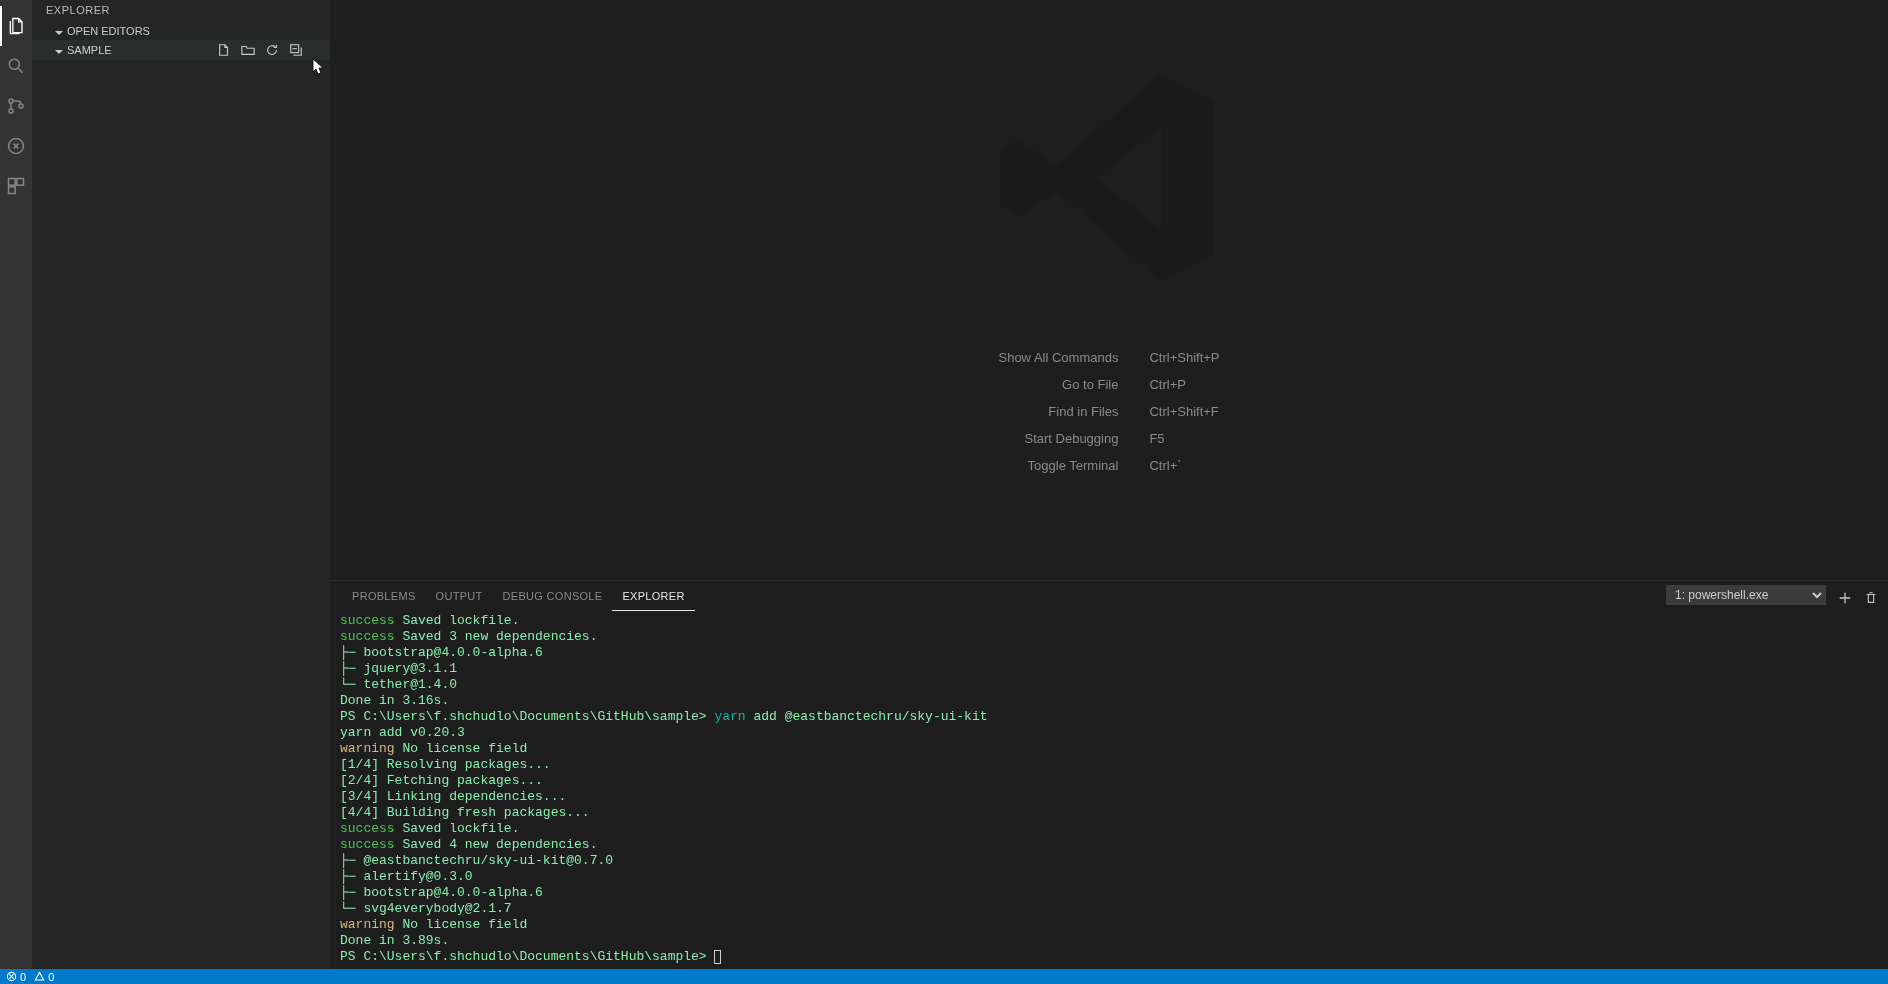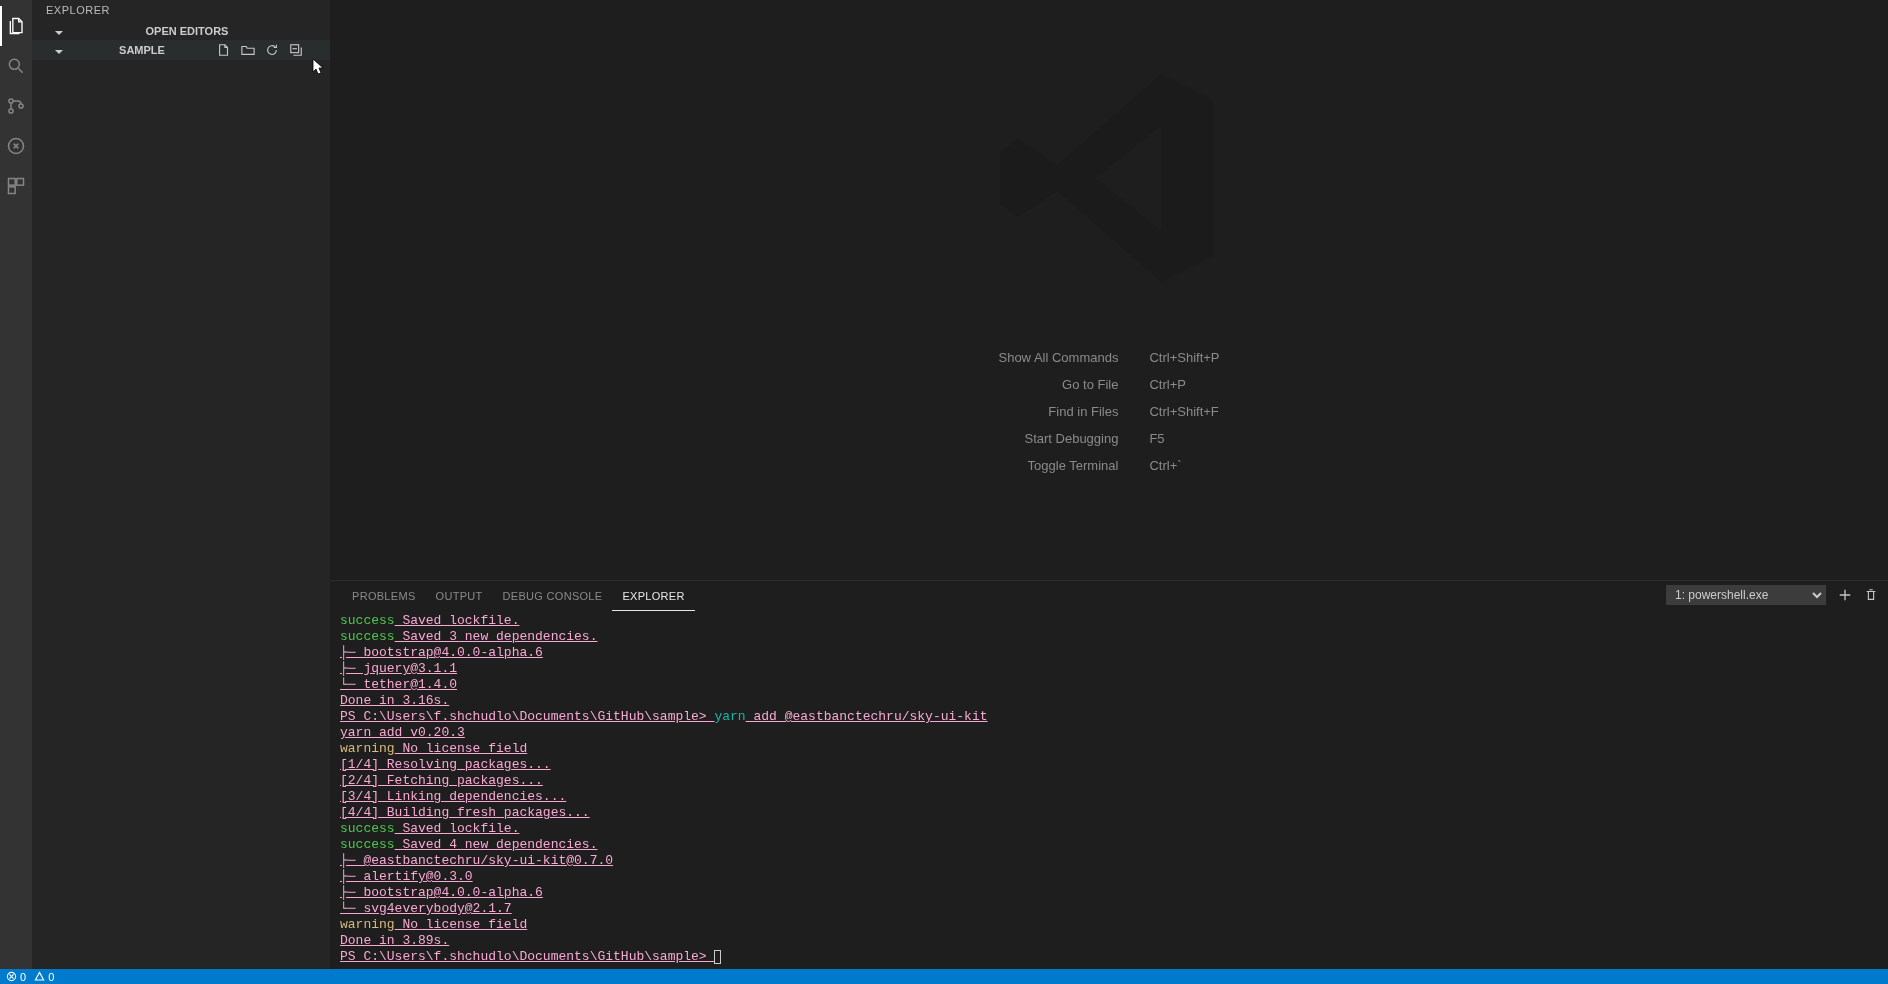--- a/index.html
+++ b/index.html
@@ -45,27 +45,26 @@
   flex-direction: column;
 }
 .sidebar-title {
   font-size: 11px;
   color: #bbbbbb;
   padding: 4px 12px 6px 14px;
   letter-spacing: 0.5px;
 }
 .section-header {
   font-size: 11px;
-  font-weight: bold;
+  font-weight: normal;
   color: #cccccc;
   padding: 3px 23px;
   display: flex;
   align-items: center;
   cursor: pointer;
-  text-align: center;
 }
 .section-header.hovered { background: #2a2d2e; }
 .section-caret {
   width: 8px; height: 8px;
   margin-right: 4px;
   display: inline-block;
 }
 .section-header .label { flex: 1; }
 .section-actions {
   display: flex;
@@ -130,21 +129,21 @@
   height: 30px;
   display:flex; align-items:center;
   cursor: pointer;
   letter-spacing: 0.3px;
 }
 .panel-tab.active { color: #e7e7e7; border-bottom: 1px solid #e7e7e7; }
 .panel-right {
   position: absolute;
   right: 10px; top: 4px;
   display: flex;
-  align-items: center;
+  align-items: flex-end;
   gap: 12px;
 }
 .terminal-select {
   background: #3c3c3c;
   color: #cccccc;
   border: 1px solid #3c3c3c;
   font-size: 12px;
   height: 20px;
   width: 160px;
   padding: 0 4px;
@@ -160,21 +159,21 @@
   font-family: Consolas, "Courier New", monospace;
   font-size: 13px;
   line-height: 16px;
   padding: 2px 10px 4px 10px;
   white-space: pre;
   overflow: hidden;
 }
 .t-success { color: #4ec94e; }
 .t-warning { color: #d7ba7d; }
 .t-yarn { color: #14b8a6; }
-.t-default { color: #f9a8d4; text-decoration: underline; }
+.t-default { color: #86efac; }
 .t-cursor {
   display:inline-block;
   width: 7px; height: 14px;
   border: 1px solid #cccccc;
   vertical-align: text-bottom;
 }
 
 .status-bar {
   position: absolute;
   left: 0; bottom: 0; right: 0;

